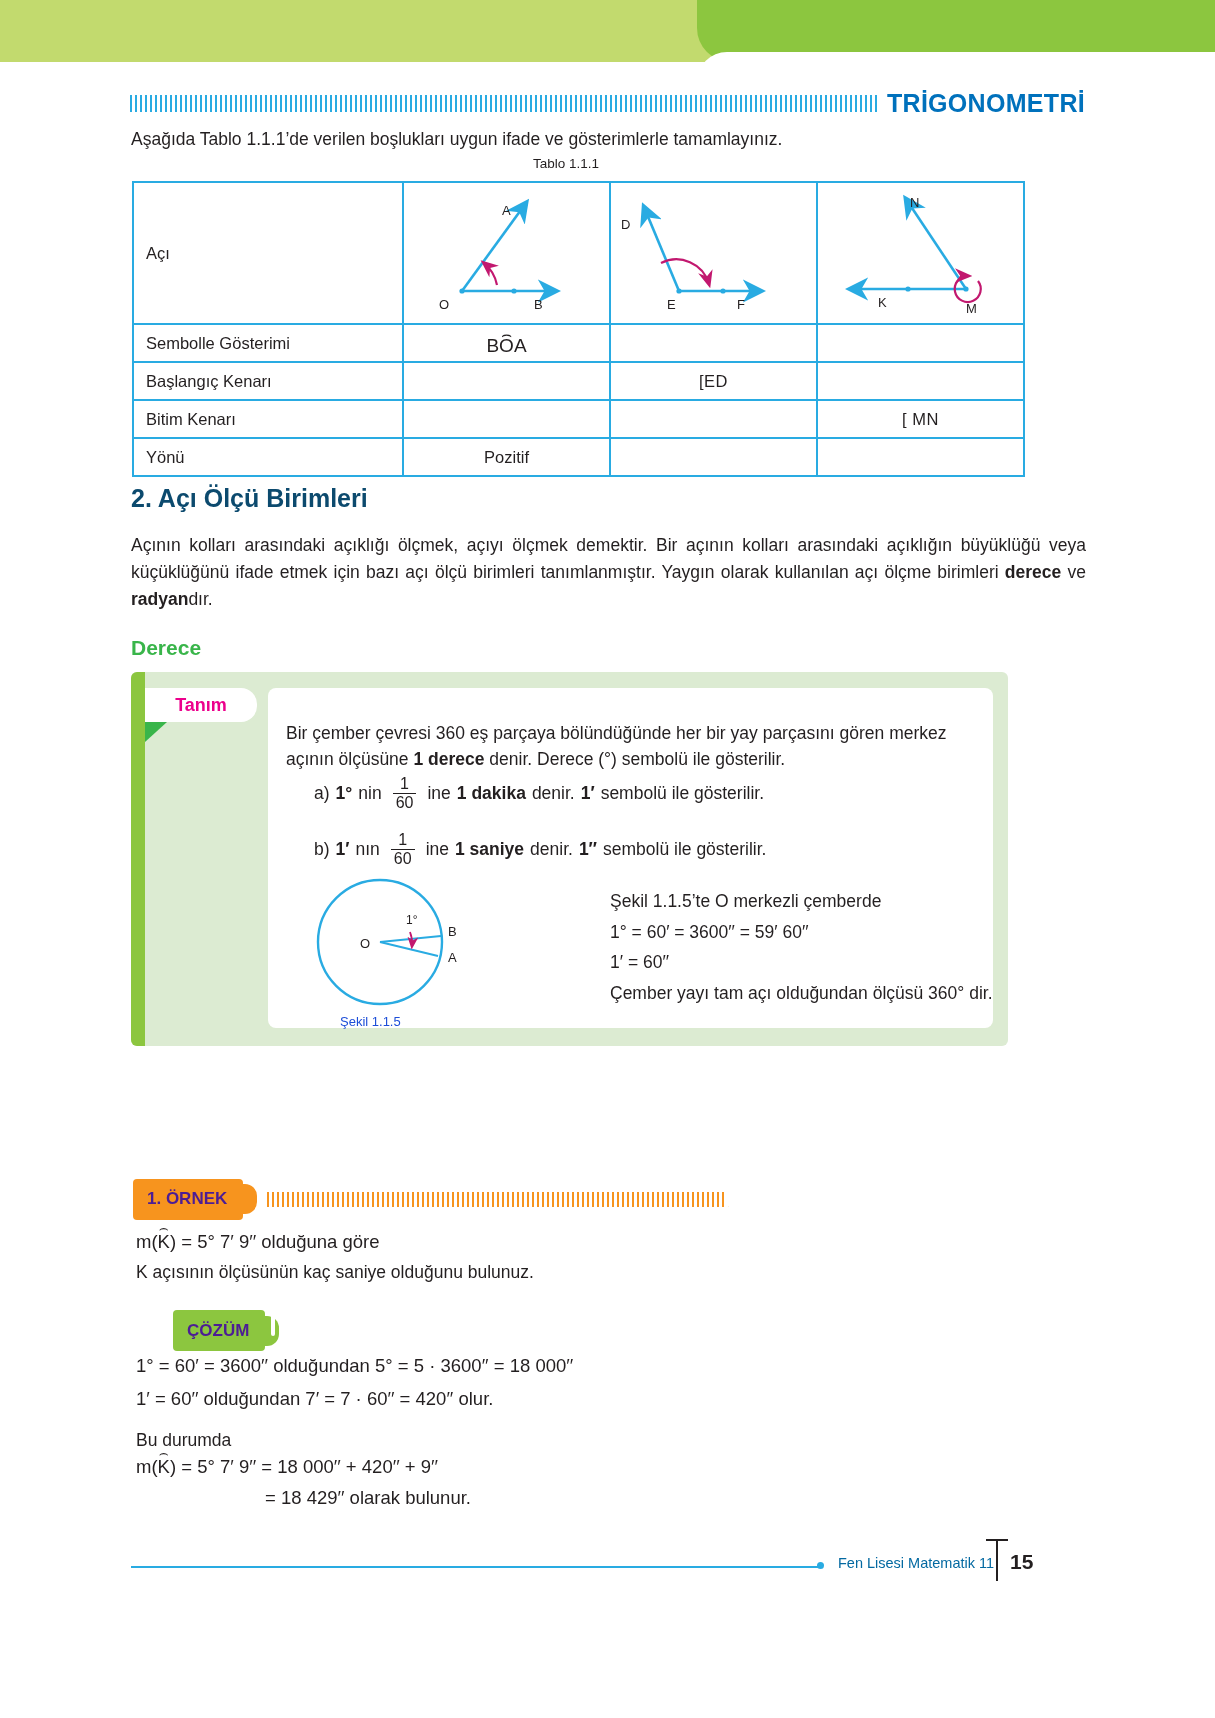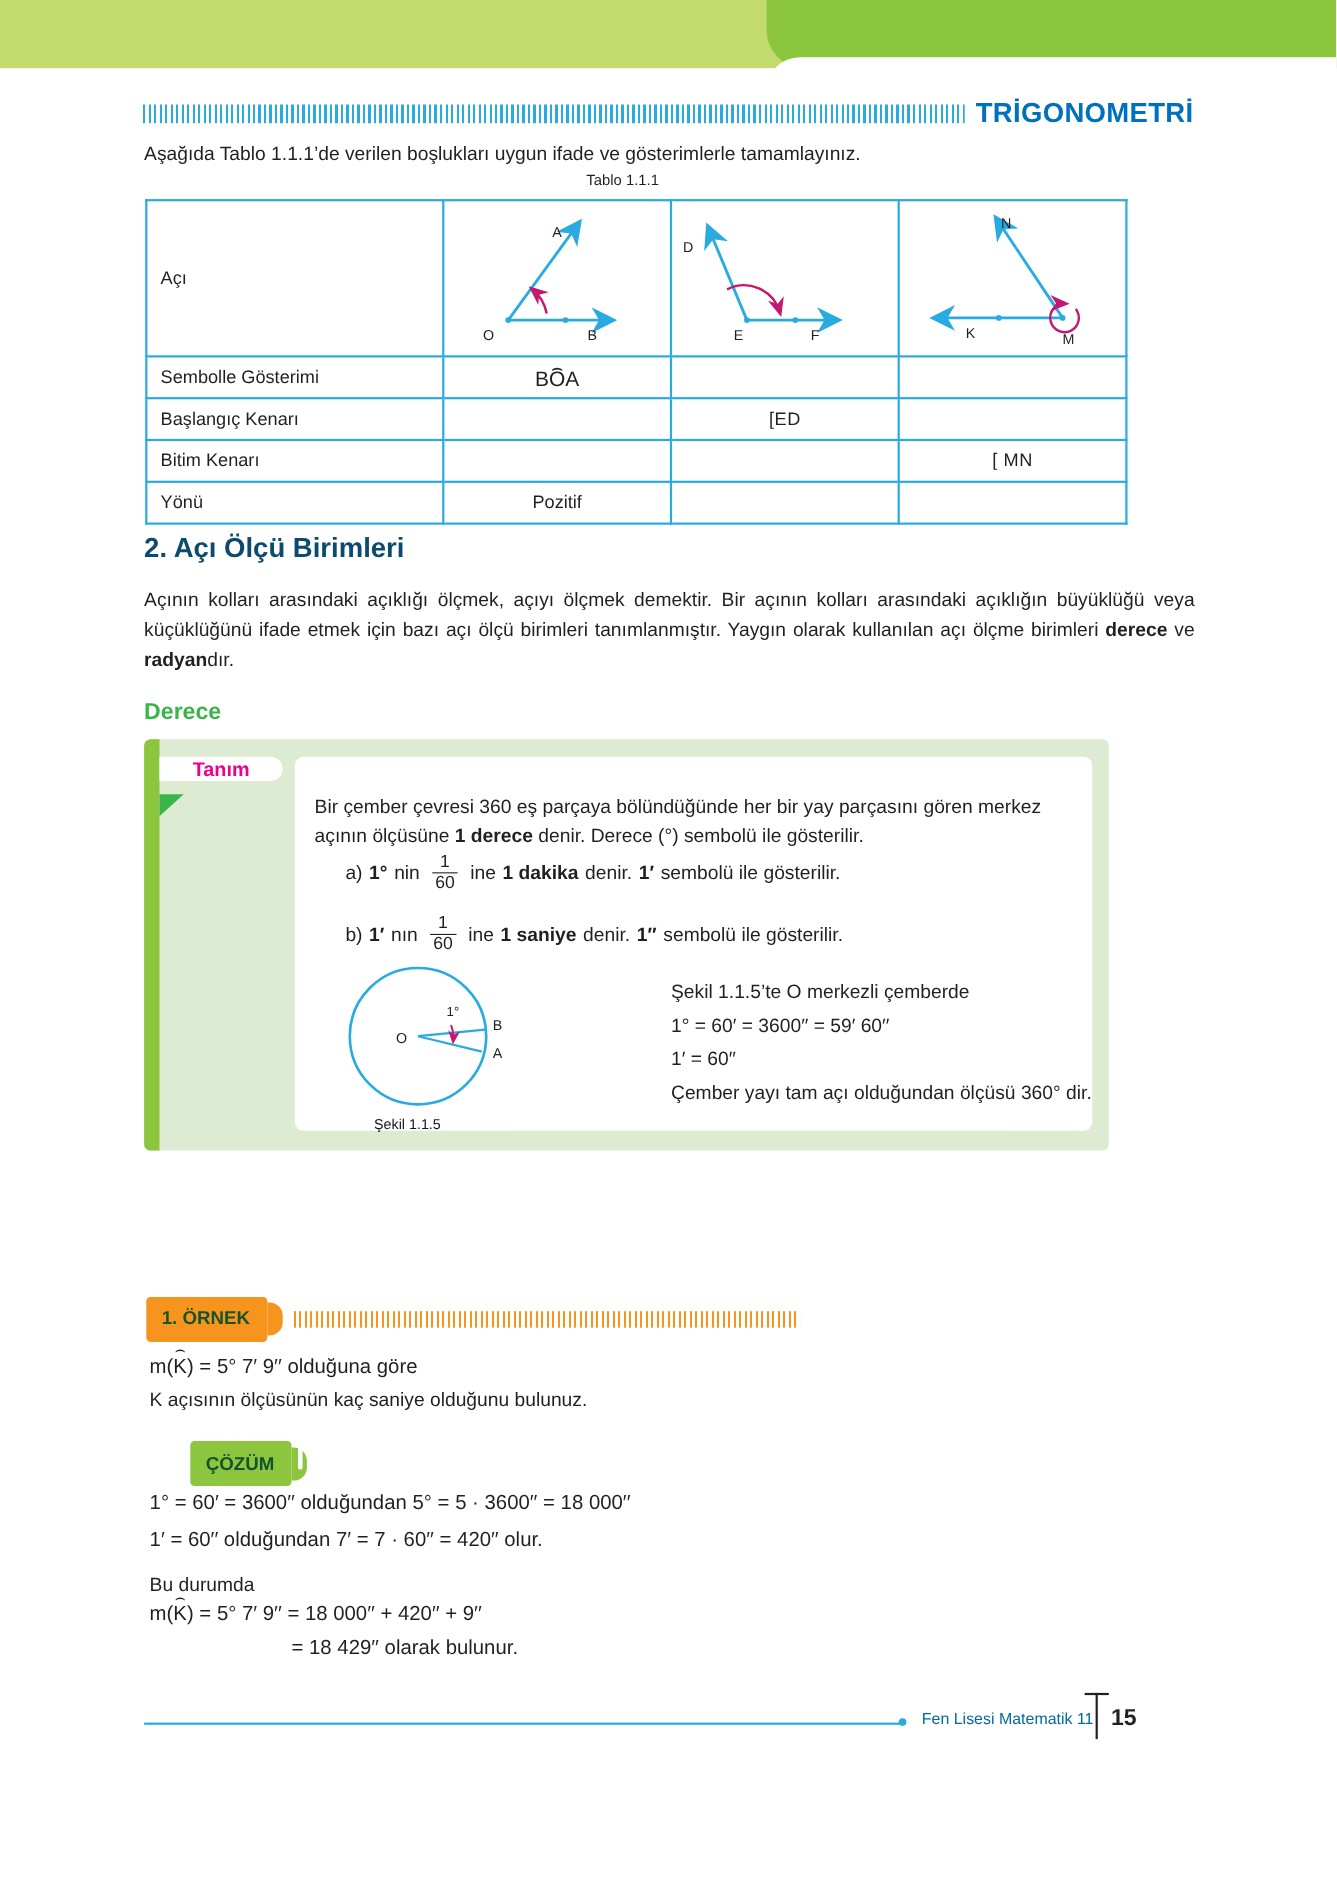--- a/index.html
+++ b/index.html
@@ -165,21 +165,21 @@
     position: absolute;
     top: 0; left: 0;
     width: 14px; height: 374px;
     background: #8cc63f;
     border-top-left-radius: 6px;
     border-bottom-left-radius: 6px;
   }
   .def-tab {
     position: absolute;
     top: 16px; left: 14px;
-    width: 112px; height: 22px;
+    width: 112px; height: 34px;
     background: #ffffff;
     border-top-right-radius: 16px;
     border-bottom-right-radius: 16px;
     display: flex;
     align-items: center;
     justify-content: center;
   }
   .def-tab span {
     color: #ec008c;
     font-weight: bold;
@@ -228,21 +228,21 @@
   }
   .frac .num { padding: 0 3px; }
   .frac .den {
     border-top: 1.4px solid #231f20;
     padding: 1px 3px 0 3px;
   }
 
   .fig-caption {
     position: absolute;
     font-size: 13px;
-    color: #0f172a;
+    color: #1d4ed8;
   }
 
   .def-right-text {
     position: absolute;
     top: 198px; left: 342px;
     font-size: 17.5px;
     line-height: 1.75;
   }
 
   
@@ -252,21 +252,21 @@
     width: 600px; height: 34px;
     display: flex;
     align-items: center;
   }
   .tag {
     position: relative;
     height: 41px;
     display: flex;
     align-items: center;
     padding: 0 16px 0 14px;
-    color: #14532d;
+    color: #4c1d95;
     font-weight: bold;
     font-size: 17px;
     border-radius: 4px;
   }
   .tag.orange { background: #f7941e; }
   .tag.green  { background: #8cc63f; }
   .tag-curl {
     width: 14px; height: 30px;
     border-top-right-radius: 12px;
     border-bottom-right-radius: 12px;

